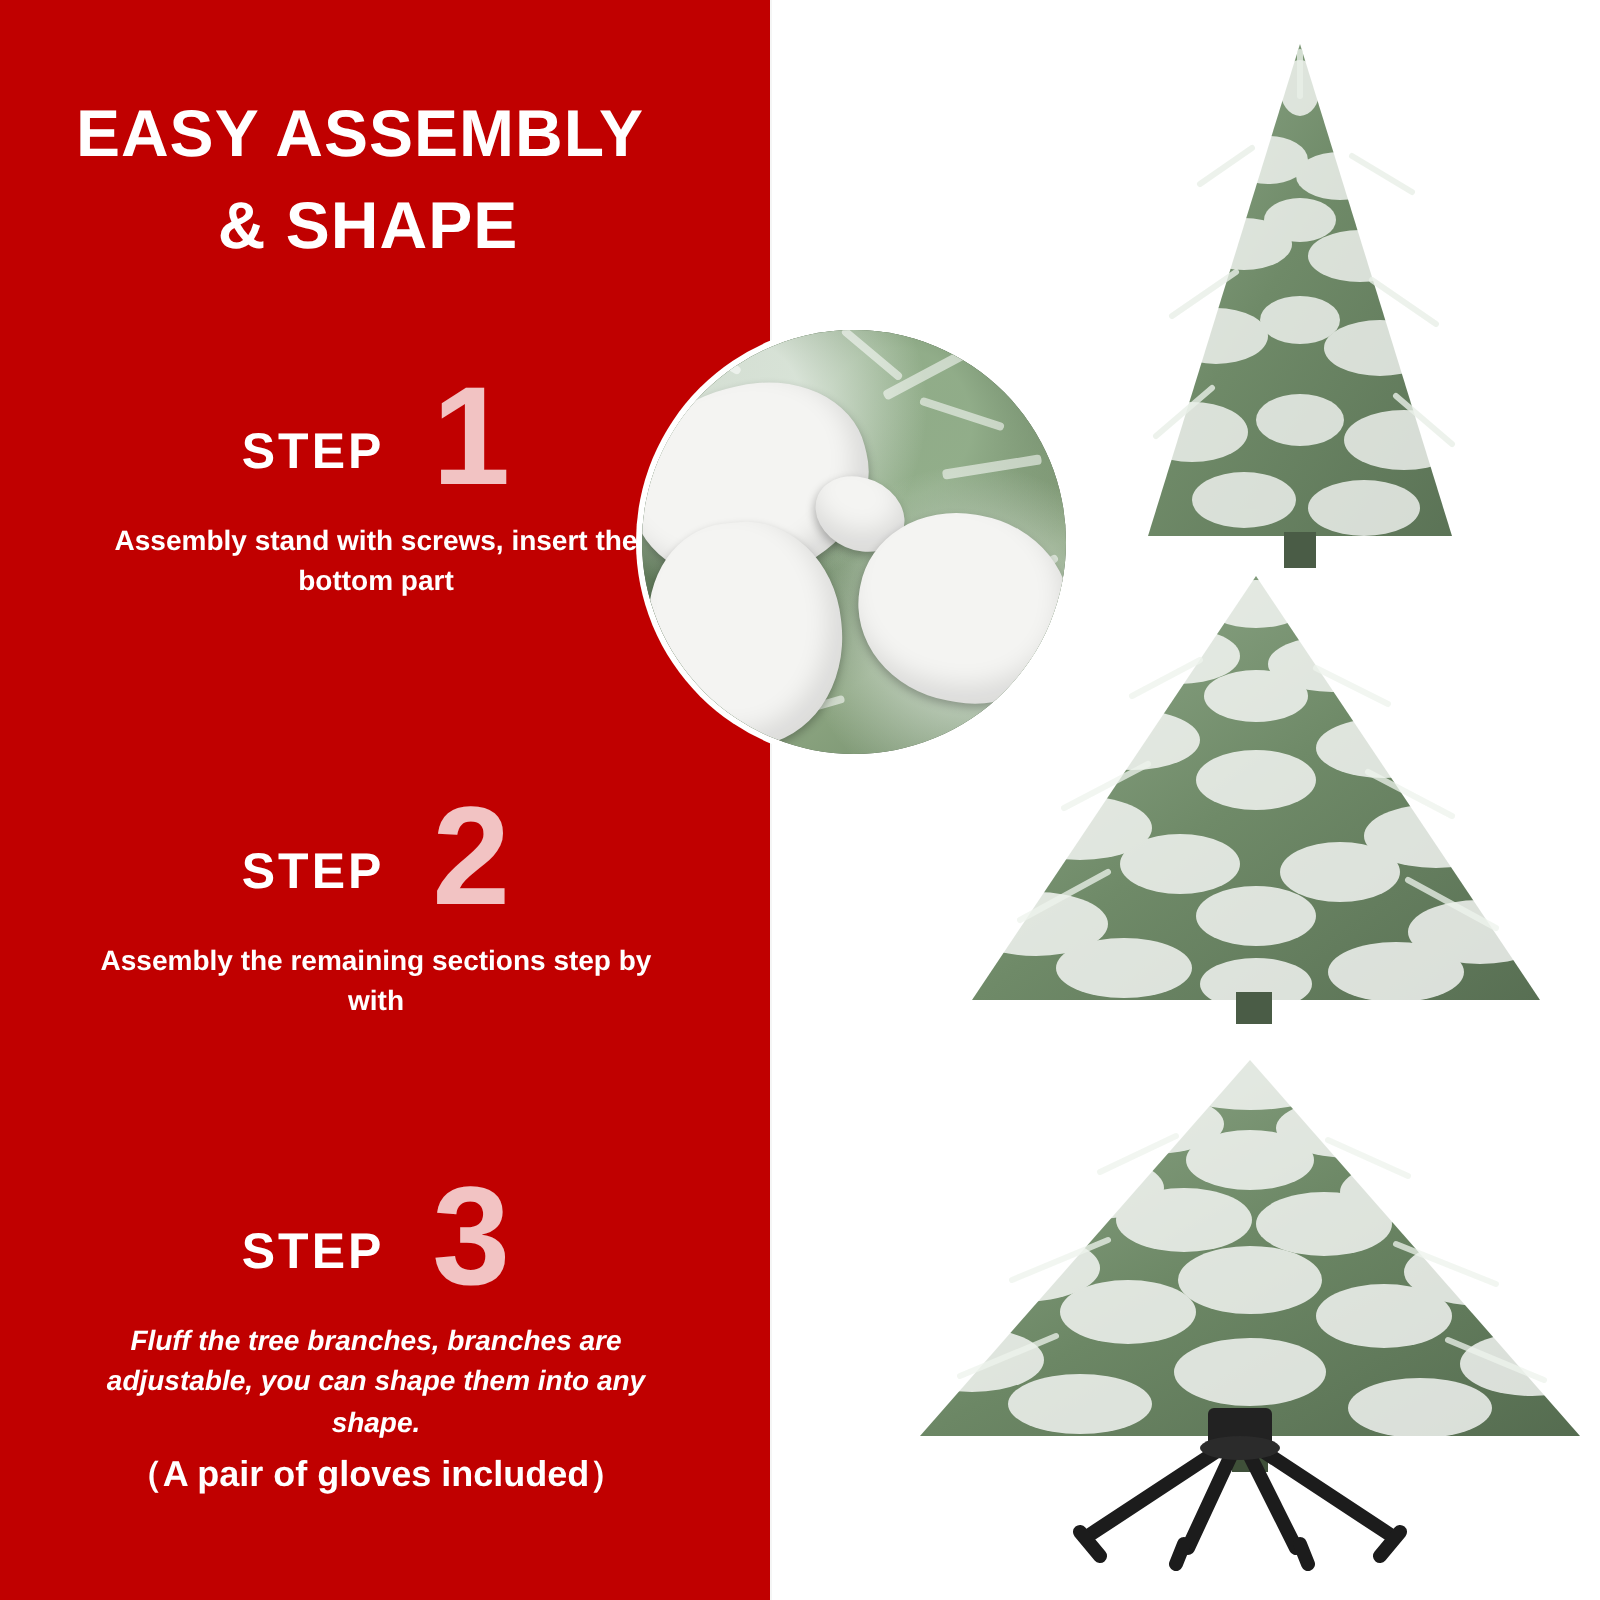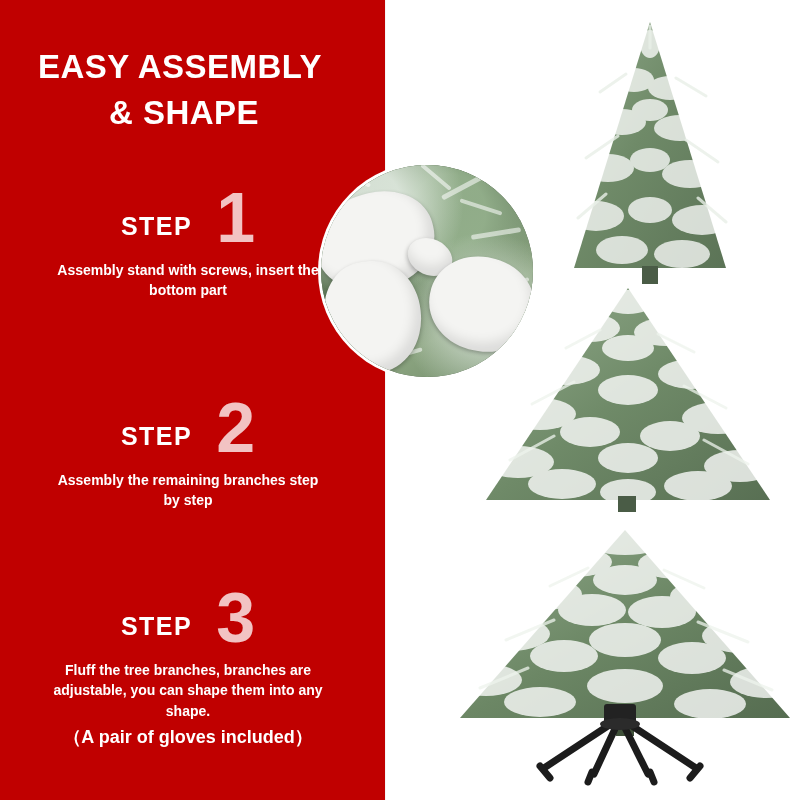--- a/index.html
+++ b/index.html
@@ -87,21 +87,21 @@
   }
   .step-body {
     margin-top: 6px;
     font-size: 14px;
     line-height: 1.45;
     font-weight: bold;
     text-align: center;
     color: #ffffff;
     padding: 0 42px;
   }
-  .step-3 .step-body { padding: 0 22px; }
+  .step-3 .step-body { padding: 0 22px; font-style: italic; }
   .step-note {
     margin-top: 3px;
     font-size: 18px;
     line-height: 1.45;
     font-weight: bold;
     text-align: center;
     color: #ffffff;
   }
 
   
@@ -237,21 +237,21 @@
       <span class="step-num">1</span>
     </div>
     <div class="step-body">Assembly stand with screws, insert the bottom part</div>
   </div>
 
   <div class="step-block step-2">
     <div class="step-head">
       <span class="step-word">STEP</span>
       <span class="step-num">2</span>
     </div>
-    <div class="step-body">Assembly the remaining branches step by step</div>
+    <div class="step-body">Assembly the remaining sections step by with</div>
   </div>
 
   <div class="step-block step-3">
     <div class="step-head">
       <span class="step-word">STEP</span>
       <span class="step-num">3</span>
     </div>
     <div class="step-body">Fluff the tree branches, branches are adjustable, you can shape them into any shape.</div>
     <div class="step-note">（A pair of gloves included）</div>
   </div>

